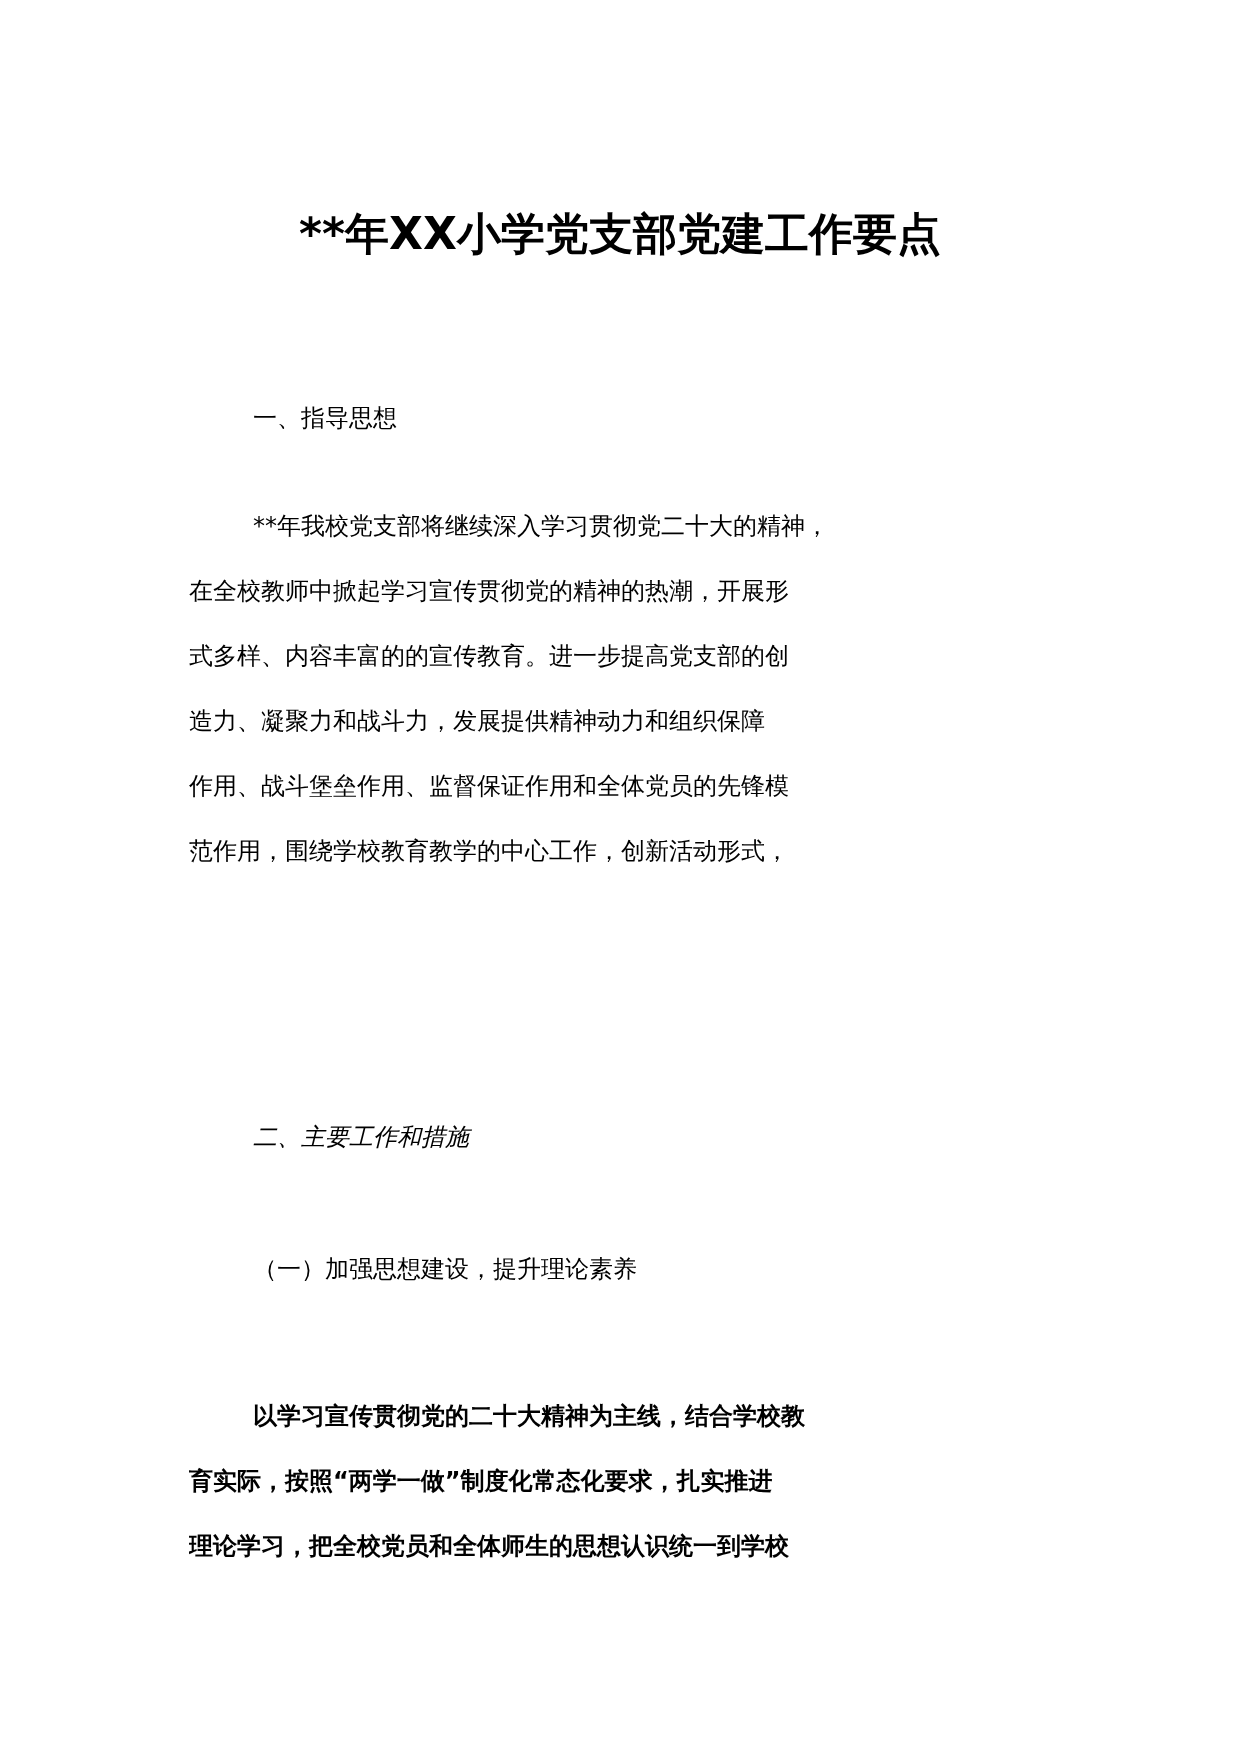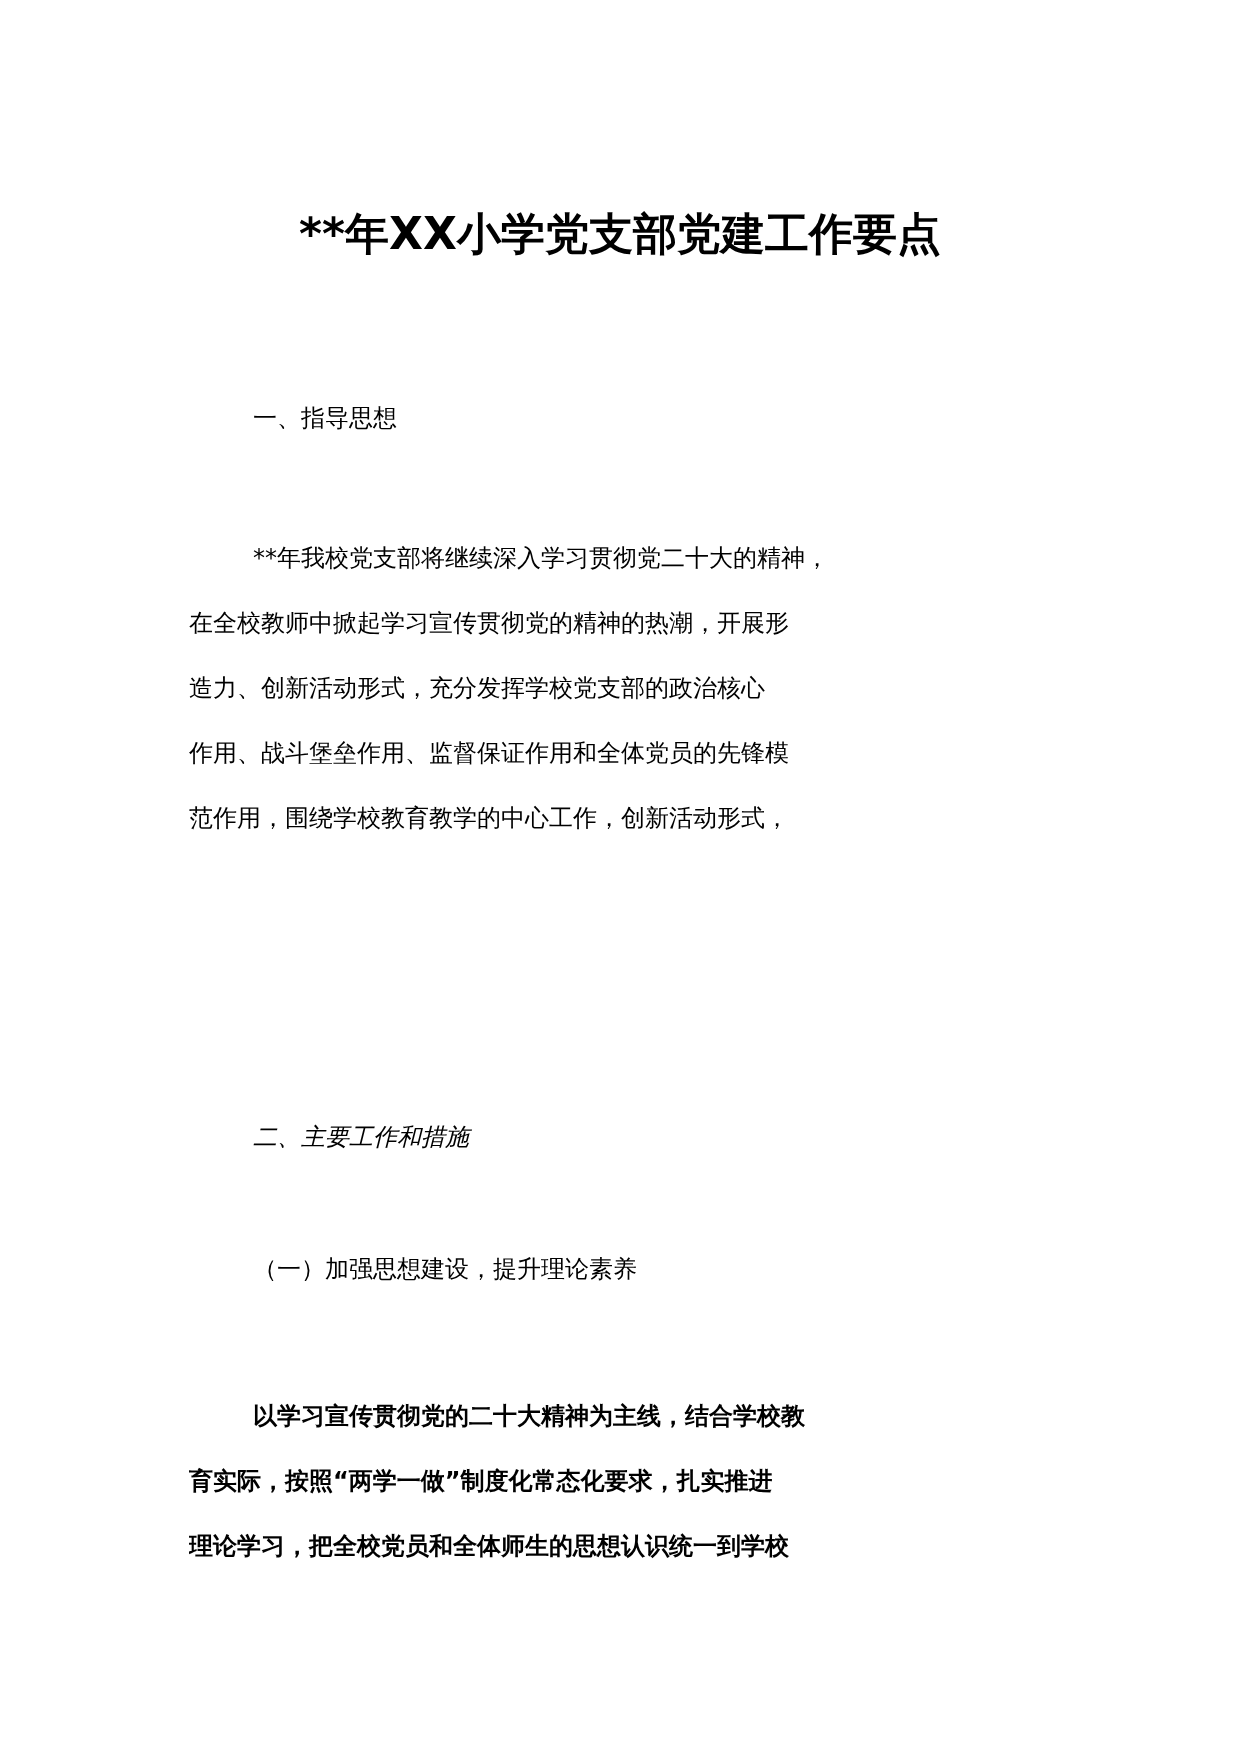--- a/index.html
+++ b/index.html
@@ -48,40 +48,41 @@
     .indent {
       text-indent: 64px;
     }
     .line {
       display: block;
       white-space: nowrap;
       height: 65px;
       overflow: hidden;
     }
     #h1 { top: 386px; }
-    #p1 { top: 526px; }
+    #p1 { top: 494px; }
     #h2 { top: 1105px; font-style: italic; }
     #h3 { top: 1237px; }
     #p2 { top: 1384px; font-weight: bold; }
   </style>
 </head>
 <body>
 
 <div class="page">
 
   <h1 class="title">**年XX小学党支部党建工作要点</h1>
 
   <div class="block indent" id="h1">
     <span class="line">一、指导思想</span>
   </div>
 
   <div class="block" id="p1">
     <span class="line indent">**年我校党支部将继续深入学习贯彻党二十大的精神，</span>
     <span class="line">在全校教师中掀起学习宣传贯彻党的精神的热潮，开展形</span>
-    <span class="line">造力、创新活动形式，充分发挥学校党支部的政治核心</span>
+    <span class="line">式多样、内容丰富的的宣传教育。进一步提高党支部的创</span>
+    <span class="line">造力、凝聚力和战斗力，发展提供精神动力和组织保障</span>
     <span class="line">作用、战斗堡垒作用、监督保证作用和全体党员的先锋模</span>
     <span class="line">范作用，围绕学校教育教学的中心工作，创新活动形式，</span>
   </div>
 
   <div class="block indent" id="h2">
     <span class="line">二、主要工作和措施</span>
   </div>
 
   <div class="block indent" id="h3">
     <span class="line">（一）加强思想建设，提升理论素养</span>

